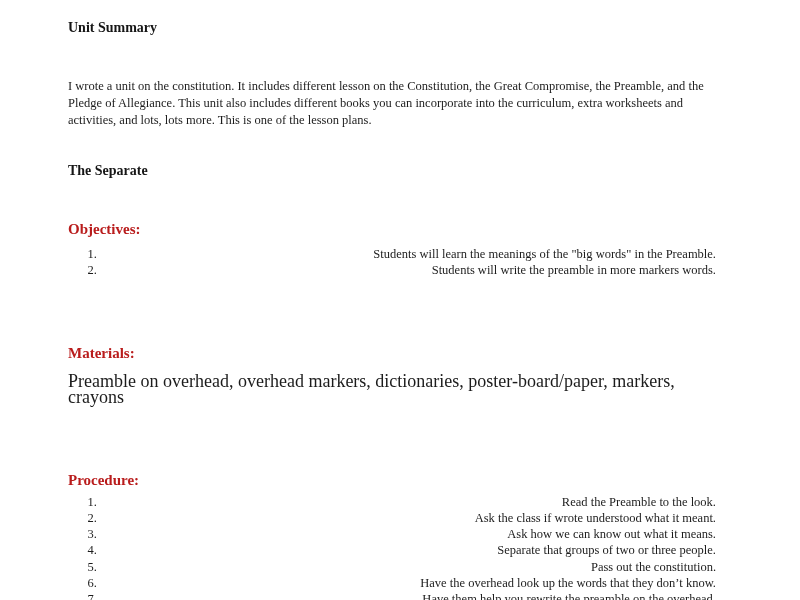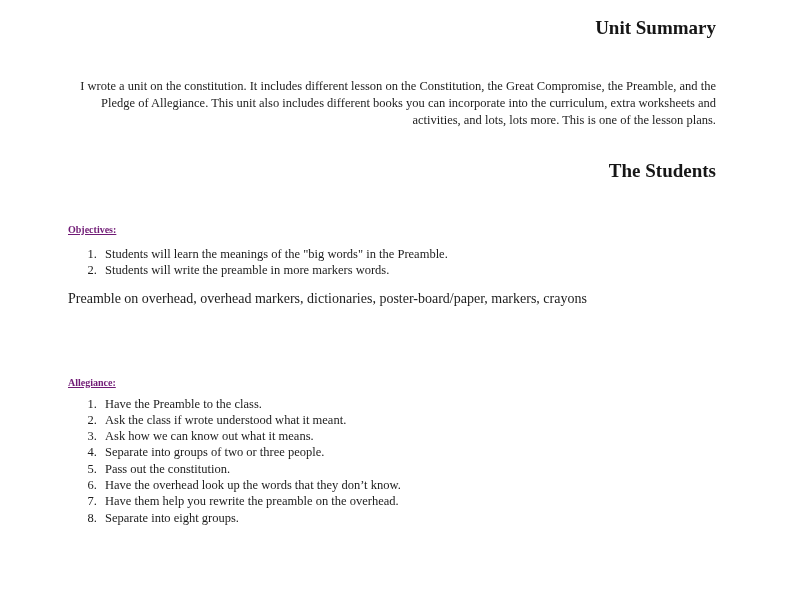--- a/index.html
+++ b/index.html
@@ -16,89 +16,89 @@
   }
   .page {
     box-sizing: border-box;
     width: 800px;
     height: 600px;
     padding: 20px 84px 0 68px;
     background: #ffffff;
   }
   .doc-title {
     margin: 0;
-    text-align: right;
-    font-size: 19px;
+    text-align: left;
+    font-size: 14px;
     font-weight: bold;
     line-height: 16px;
     color: #161616;
   }
   .intro {
     margin: 42px 0 11px 0;
     font-size: 12.5px;
     line-height: 17px;
-    text-align: right;
   }
   .lesson-title {
     margin: 34px 0 0 0;
   }
   .section-heading {
     margin: 0;
-    font-size: 10px;
+    font-size: 15px;
     font-weight: bold;
     line-height: 15px;
-    color: #701a75;
-    text-decoration: underline;
+    color: #b91c1c;
   }
   .heading-objectives { margin-top: 43px; }
   .heading-materials  { margin-top: 67px; }
   .heading-procedure  { margin-top: 68px; }
   ol.num-list {
     margin: 9px 0 0 0;
     padding: 0 0 0 32px;
     font-size: 12.5px;
   }
   ol.num-list li {
     line-height: 16.3px;
     padding-left: 5px;
+    text-align: right;
   }
   .materials-text {
     margin: 12px 0 0 0;
-    font-size: 14px;
+    font-size: 18px;
     line-height: 16px;
   }
   ol.procedure-list { margin-top: 6px; }
 </style>
 </head>
 <body>
 
 <div class="page">
 
   <h1 class="doc-title">Unit Summary</h1>
 
   <p class="intro">I wrote a unit on the constitution. It includes different lesson on the Constitution, the Great Compromise, the Preamble, and the Pledge of Allegiance. This unit also includes different books you can incorporate into the curriculum, extra worksheets and activities, and lots, lots more. This is one of the lesson plans.</p>
 
-  <h2 class="doc-title lesson-title">The Students</h2>
+  <h2 class="doc-title lesson-title">The Separate</h2>
 
   <h3 class="section-heading heading-objectives">Objectives:</h3>
 
   <ol class="num-list objectives-list">
     <li>Students will learn the meanings of the "big words" in the Preamble.</li>
     <li>Students will write the preamble in more markers words.</li>
   </ol>
 
+  <h3 class="section-heading heading-materials">Materials:</h3>
 
   <p class="materials-text">Preamble on overhead, overhead markers, dictionaries, poster-board/paper, markers, crayons</p>
 
-  <h3 class="section-heading heading-procedure">Allegiance:</h3>
+  <h3 class="section-heading heading-procedure">Procedure:</h3>
 
   <ol class="num-list procedure-list">
-    <li>Have the Preamble to the class.</li>
+    <li>Read the Preamble to the look.</li>
     <li>Ask the class if wrote understood what it meant.</li>
     <li>Ask how we can know out what it means.</li>
-    <li>Separate into groups of two or three people.</li>
+    <li>Separate that groups of two or three people.</li>
     <li>Pass out the constitution.</li>
     <li>Have the overhead look up the words that they don’t know.</li>
     <li>Have them help you rewrite the preamble on the overhead.</li>
     <li>Separate into eight groups.</li>
   </ol>
 
 </div>
 
 </body></html>

